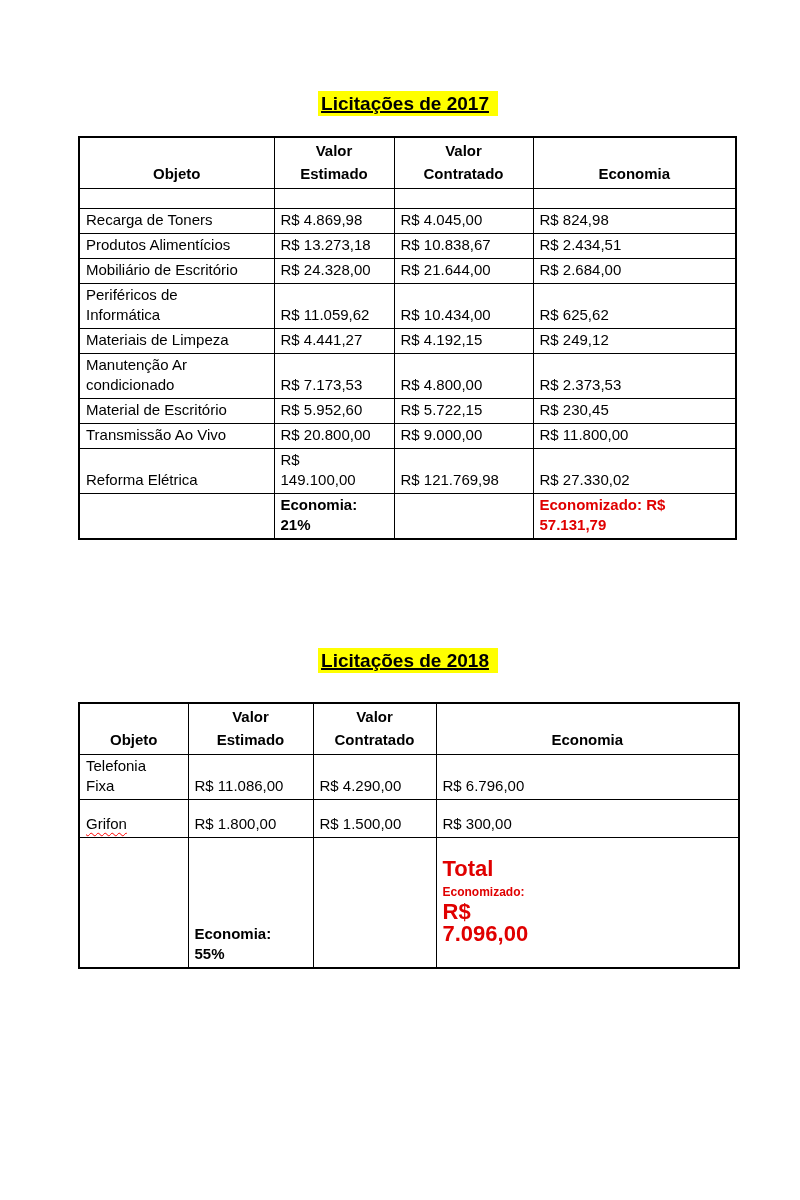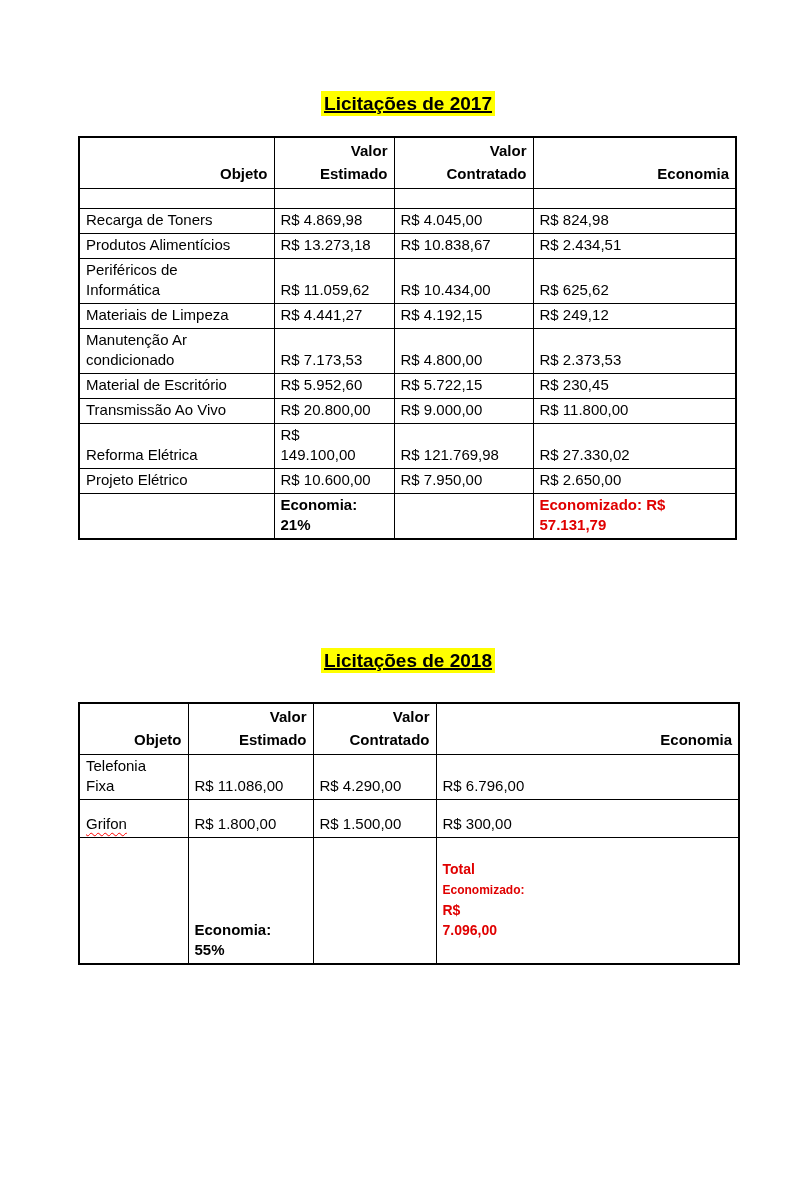--- a/index.html
+++ b/index.html
@@ -10,58 +10,58 @@
   }
   .page{width:660px;margin:0 0 0 78px;padding-top:91px;}
 
   .doc-title{text-align:center;margin:0;}
   .doc-title .hl{
     display:inline-block;
     background:#ffff00;
     font-size:19px;font-weight:bold;
     text-decoration:underline;
     text-decoration-thickness:2px;
-    padding:2px 3px 1px 3px;
+    padding:2px 9px 1px 3px;
     line-height:22px;
   }
 
   table.doc{
     border-collapse:collapse;table-layout:fixed;
     border:2px solid #000;
   }
   table.doc td, table.doc th{
     border:1px solid #000;
     font-size:15px;line-height:20px;
     padding:1px 6px 3px 6px;
     vertical-align:bottom;
     white-space:pre-line;
     overflow:hidden;
   }
   table.doc th{
-    text-align:right;font-weight:bold;line-height:23px;
+    text-align:center;font-weight:bold;line-height:23px;
   }
   .t2017{width:657px;margin-top:20px;}
   .t2018{width:660px;margin-top:29px;}
   .title-2018{margin-top:108px;}
 
   tr.sgl{height:24px;}
   tr.dbl{height:44px;}
   tr.spacer{height:20px;}
   tr.head1{height:48px;}
   tr.head2{height:44px;}
   tr.foot1{height:42px;}
   tr.r-tel{height:41px;}
   tr.r-gri{height:38px;padding-left:48px;}
   tr.foot2{height:48px;}
 
   td.num{}
   td.bold{font-weight:bold;}
   .red-cell{color:#e00000;font-weight:bold;margin-top:47px;}
   .foot2 td{line-height:24px;}
-  .big{font-size:14px;}
+  .big{font-size:22px;}
   .mid{font-size:12px;}
   .squiggle{
     text-decoration-line:underline;
     text-decoration-style:wavy;
     text-decoration-color:#ff0000;
     text-decoration-thickness:1px;
     text-underline-offset:3px;
   }
 </style>
 </head>
@@ -100,20 +100,26 @@
         <td class="num">R$ 4.869,98</td>
         <td class="num">R$ 4.045,00</td>
         <td>R$ 824,98</td>
       </tr>
       <tr class="sgl">
         <td>Produtos Alimentícios</td>
         <td class="num">R$ 13.273,18</td>
         <td class="num">R$ 10.838,67</td>
         <td>R$ 2.434,51</td>
       </tr>
+      <tr class="sgl">
+        <td>Mobiliário de Escritório</td>
+        <td class="num">R$ 24.328,00</td>
+        <td class="num">R$ 21.644,00</td>
+        <td>R$ 2.684,00</td>
+      </tr>
       <tr class="dbl">
         <td>Periféricos de
 Informática</td>
         <td class="num">R$ 11.059,62</td>
         <td class="num">R$ 10.434,00</td>
         <td>R$ 625,62</td>
       </tr>
       <tr class="sgl">
         <td>Materiais de Limpeza</td>
         <td class="num">R$ 4.441,27</td>
@@ -138,26 +144,20 @@
         <td class="num">R$ 20.800,00</td>
         <td class="num">R$ 9.000,00</td>
         <td>R$ 11.800,00</td>
       </tr>
       <tr class="dbl">
         <td>Reforma Elétrica</td>
         <td class="num">R$
 149.100,00</td>
         <td class="num">R$ 121.769,98</td>
         <td>R$ 27.330,02</td>
-      </tr>
-      <tr class="sgl">
-        <td>Projeto Elétrico</td>
-        <td class="num">R$ 10.600,00</td>
-        <td class="num">R$ 7.950,00</td>
-        <td>R$ 2.650,00</td>
       </tr>
       <tr class="foot1">
         <td></td>
         <td class="bold">Economia:
 21%</td>
         <td></td>
         <td class="red-cell">Economizado: R$
 57.131,79</td>
       </tr>
     </tbody>

